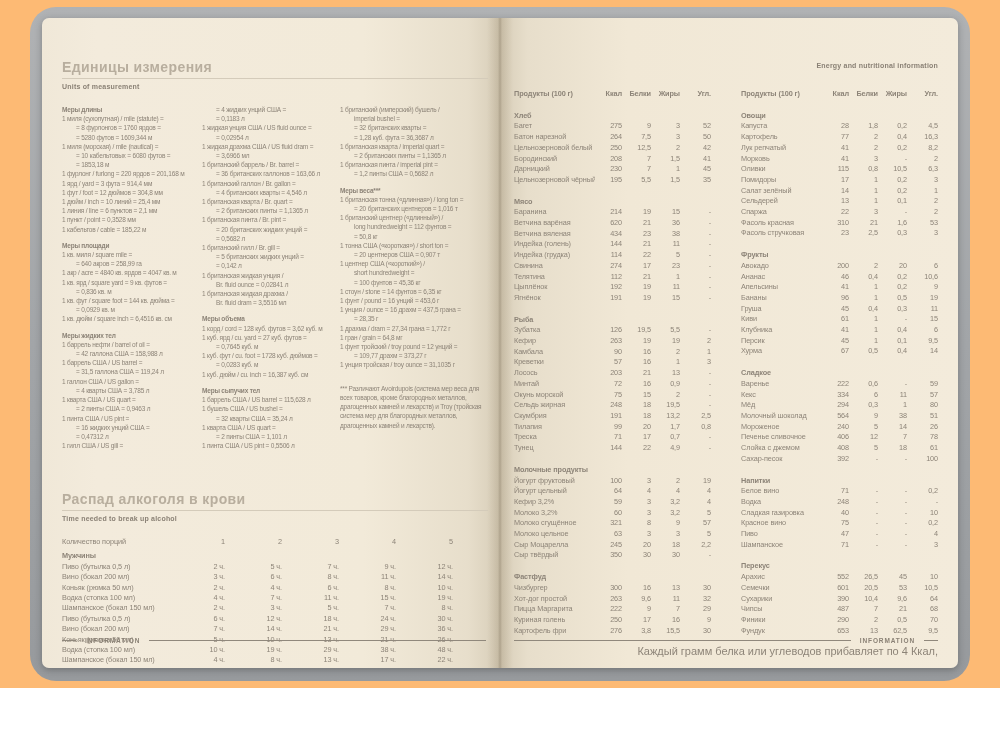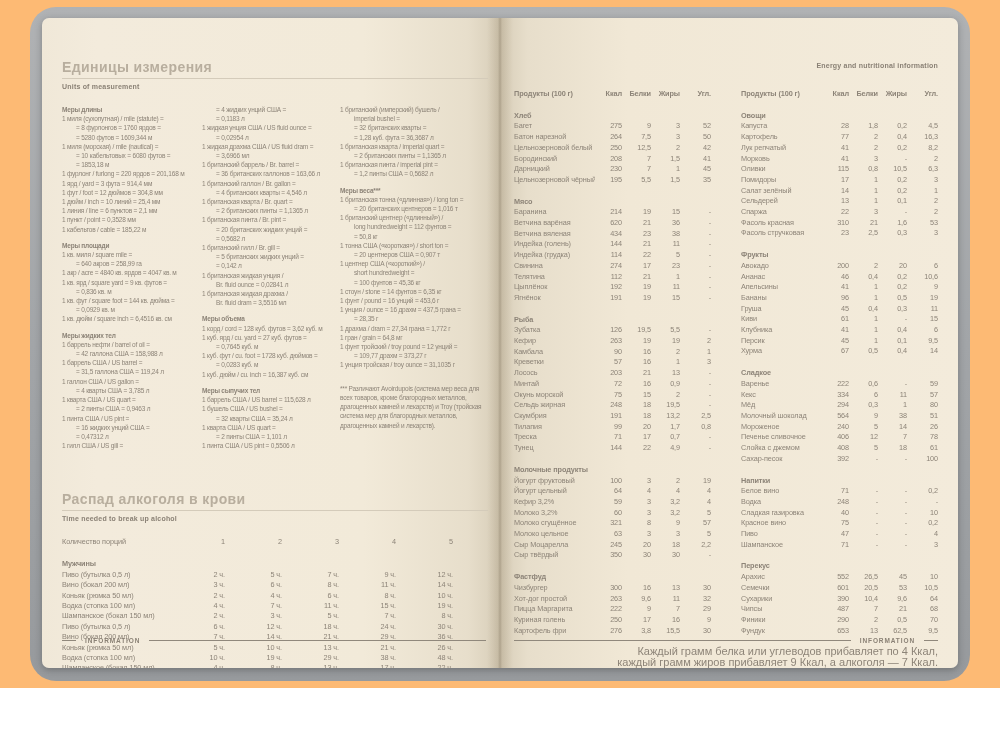--- a/index.html
+++ b/index.html
@@ -32,21 +32,21 @@
   .u-col > div { white-space:nowrap; }
   .uh { font-weight:700; }
   .ui { padding-left:14px; }
   .ugap { height:7px; }
   .ubgap { height:12px; }
   .unote { white-space:normal !important; margin-top:2px; }
 
   .alcohol-block { position:absolute; top:472px; left:20px; right:12px; }
   .alc-table { margin-top:14px; font-size:7.3px; letter-spacing:-0.1px; line-height:10.4px; color:#8d8478; }
   .alc-row { display:grid; grid-template-columns:130px repeat(5,57px); }
-  .alc-row.head { margin-bottom:12px; }
+  .alc-row.head { margin-bottom:4px; }
   .alc-v { text-align:right; padding-right:24px; }
   .alc-group { font-weight:700; margin-top:2px; }
 
   .nut-block { position:absolute; top:40px; left:14px; right:20px; }
   .nut-wrap { display:flex; gap:30px; margin-top:19px; }
   .nut-col { flex:1; font-size:7.3px; letter-spacing:-0.1px; line-height:10.7px; color:#8d8478; }
   .nut-row { display:grid; grid-template-columns:1fr 24px 26px 26px 28px; column-gap:3px; }
   .nut-row .num { text-align:right; }
   .nut-row.head { font-weight:700; }
   .nut-row .lbl { white-space:nowrap; overflow:hidden; }
@@ -902,21 +902,20 @@
                   <div class="num">653</div>
                   <div class="num">13</div>
                   <div class="num">62,5</div>
                   <div class="num">9,5</div>
                 </div>
               </div>
             </div>
           </div>
         <div class="footnotes">
           <div class="fn">Каждый грамм белка или углеводов прибавляет по 4 Ккал,</div>
-          <div class="fn">каждый грамм жиров прибавляет 9 Ккал, а алкоголя — 7 Ккал.</div>
         </div>
       </div>
       <div class="pfoot fr">
         <span class="rule l"></span>
         <span>INFORMATION</span>
         <span class="rule s"></span>
       </div>
     </div>
 
     <div class="spine"></div>

